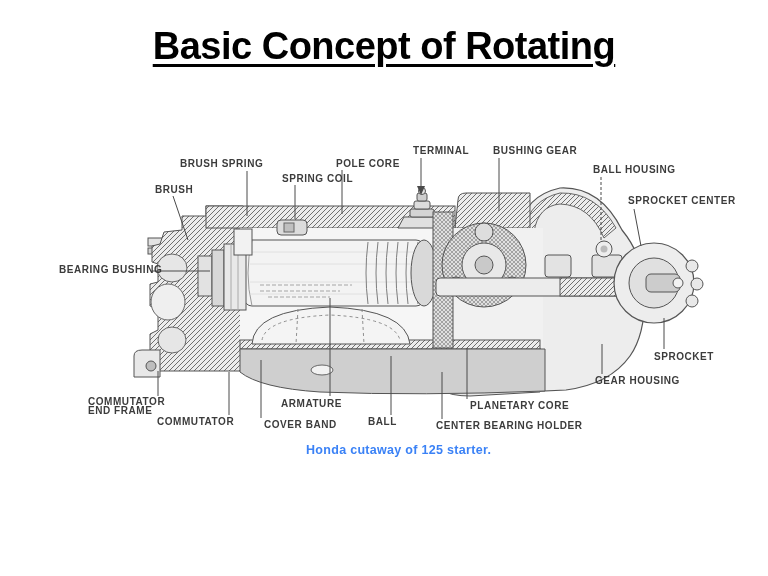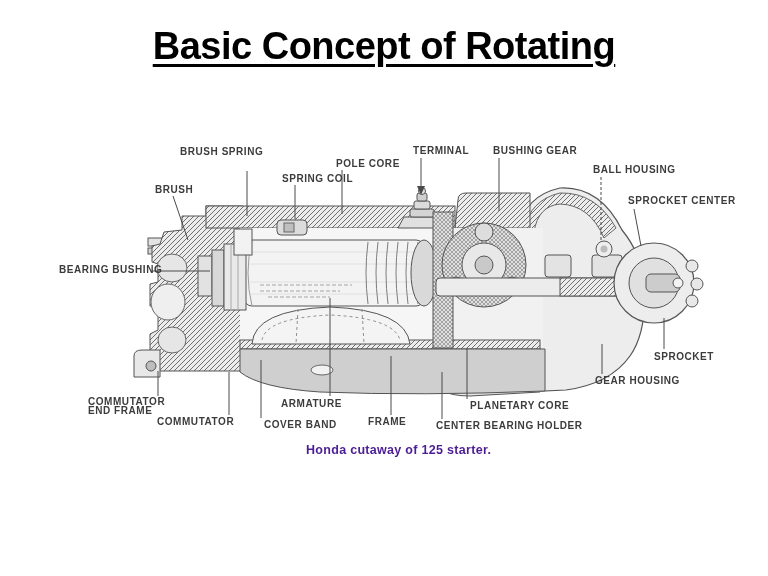--- a/index.html
+++ b/index.html
@@ -20,21 +20,21 @@
     text-underline-offset:5px;
   }
   .diagram{position:absolute;left:0;top:130px;width:768px;height:340px;}
   .mech{position:absolute;left:0;top:-130px;}
   .part-label{
     position:absolute;font-size:10px;font-weight:700;line-height:9px;
     letter-spacing:0.55px;color:#3c3c3c;white-space:pre-line;
   }
   .caption{
     position:absolute;left:306px;top:313px;
-    font-size:12.5px;font-weight:700;letter-spacing:0.3px;color:#4c1d95;
+    font-size:12.5px;font-weight:700;letter-spacing:0.3px;color:#3b82f6;
   }
 </style>
 </head>
 <body>
 
 <div class="slide">
 
   <h1 class="title">
     <span class="title-line">Basic Concept of Rotating</span>
   </h1>
@@ -156,35 +156,35 @@
         <path d="M330,396 V298"></path>
         <path d="M391,415 V356"></path>
         <path d="M467,399 V348"></path>
         <path d="M442,419 V372"></path>
         <path d="M602,374 V344"></path>
         <path d="M664,349 V318"></path>
       </g>
       <polygon points="417,186 425,186 421,195" fill="#4a4a4a"></polygon>
     </svg>
 
-    <div class="part-label" style="left:180px;top:17px">BRUSH SPRING</div>
+    <div class="part-label" style="left:180px;top:29px">BRUSH SPRING</div>
     <div class="part-label" style="left:155px;top:55px">BRUSH</div>
     <div class="part-label" style="left:282px;top:44px">SPRING COIL</div>
     <div class="part-label" style="left:336px;top:29px">POLE CORE</div>
     <div class="part-label" style="left:413px;top:16px">TERMINAL</div>
     <div class="part-label" style="left:493px;top:16px">BUSHING GEAR</div>
     <div class="part-label" style="left:593px;top:35px">BALL HOUSING</div>
     <div class="part-label" style="left:628px;top:66px">SPROCKET CENTER</div>
     <div class="part-label" style="left:59px;top:135px">BEARING BUSHING</div>
     <div class="part-label" style="left:88px;top:267px">COMMUTATOR
 END FRAME</div>
     <div class="part-label" style="left:157px;top:287px">COMMUTATOR</div>
     <div class="part-label" style="left:264px;top:290px">COVER BAND</div>
     <div class="part-label" style="left:281px;top:269px">ARMATURE</div>
-    <div class="part-label" style="left:368px;top:287px">FRAME</div>
+    <div class="part-label" style="left:368px;top:287px">BALL</div>
     <div class="part-label" style="left:470px;top:271px">PLANETARY CORE</div>
     <div class="part-label" style="left:436px;top:291px">CENTER BEARING HOLDER</div>
     <div class="part-label" style="left:595px;top:246px">GEAR HOUSING</div>
     <div class="part-label" style="left:654px;top:222px">SPROCKET</div>
 
     <div class="caption">Honda cutaway of 125 starter.</div>
   </div>
 </div>
 
 </body></html>

